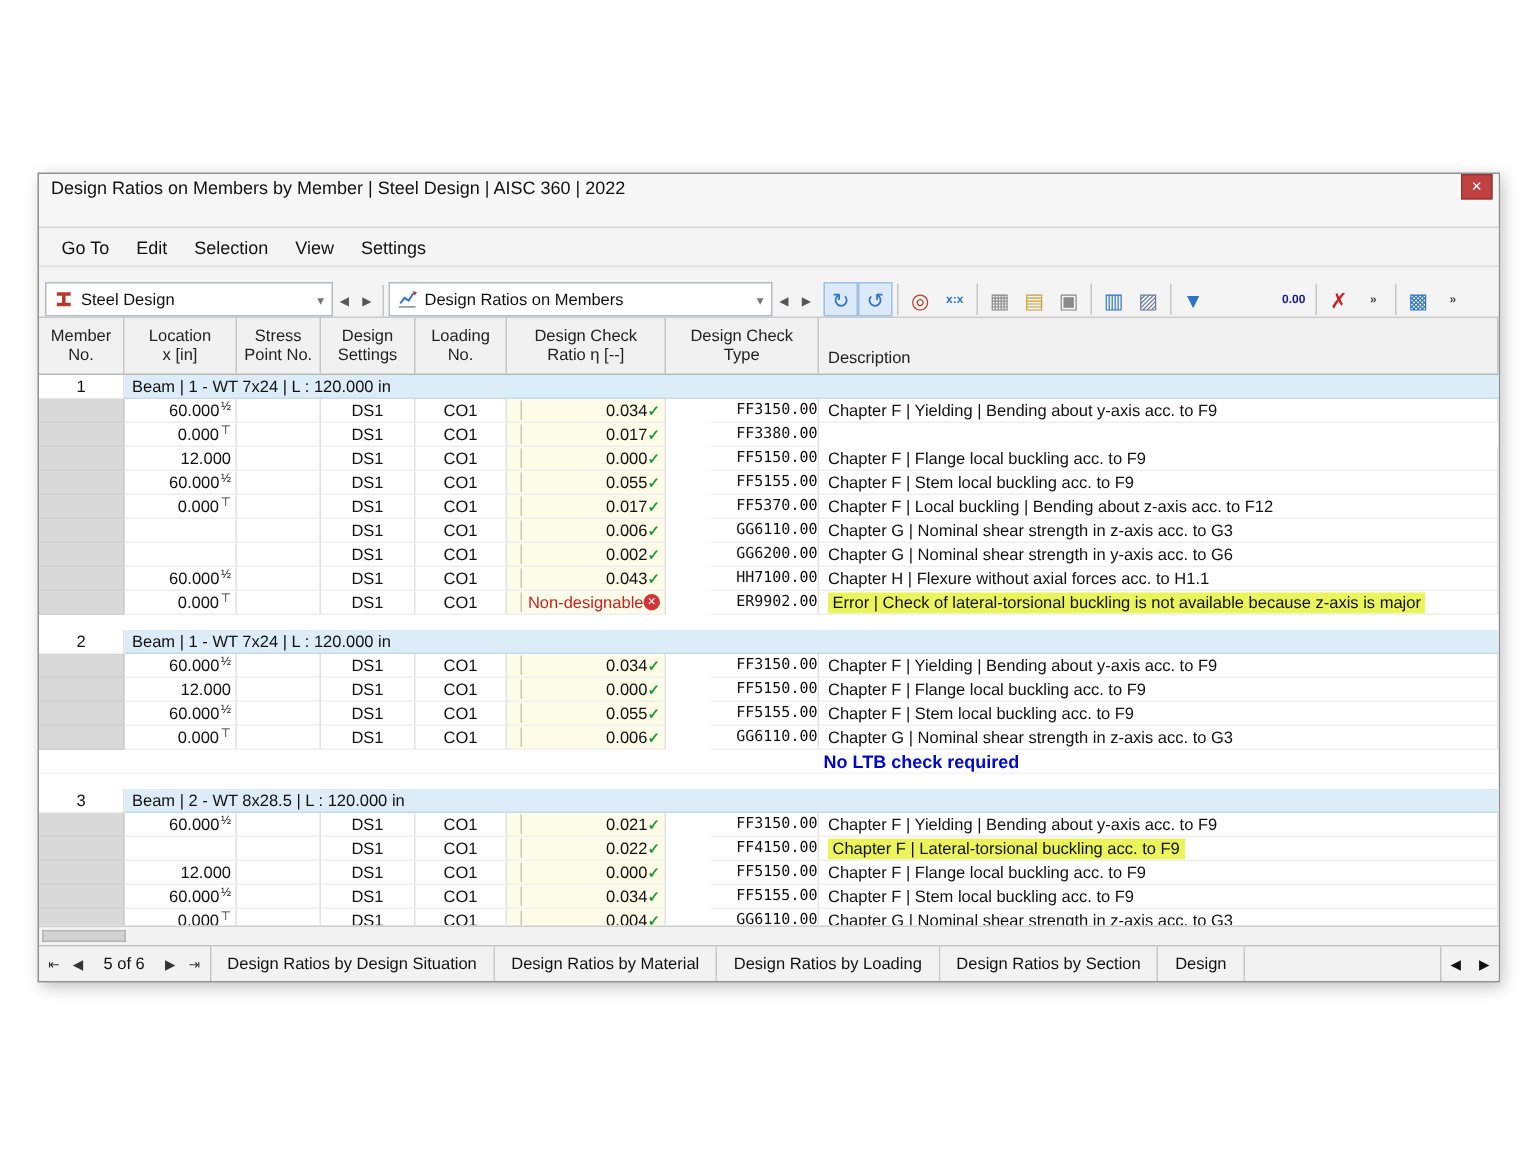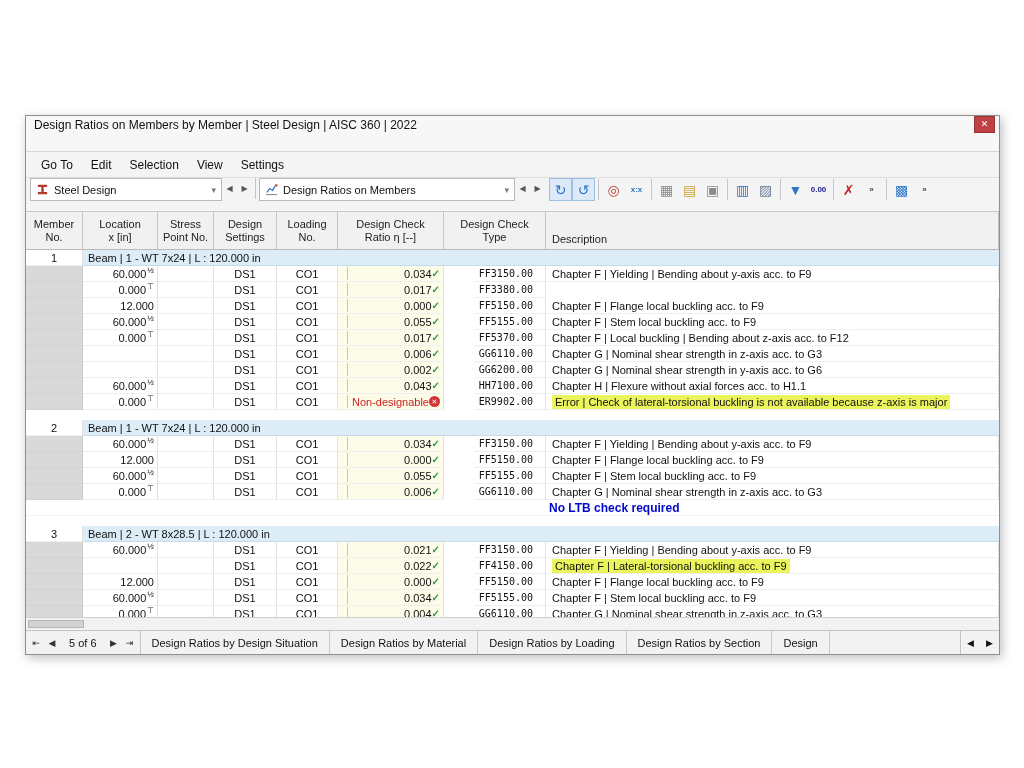--- a/index.html
+++ b/index.html
@@ -18,21 +18,21 @@
   
   .titlebar { flex:0 0 26px; display:flex; align-items:center; padding:0 4px 18px 8px;
     background:#f7f7f7; border-bottom:1px solid #d6d6d6; font-size:12px; }
   .close-btn { margin-left:auto; width:21px; height:17px; background:#bf4141;
     border:1px solid #993434; color:#fff; font-size:9px; line-height:15px; text-align:center; cursor:pointer; }
   
   .menubar { flex:0 0 26px; display:flex; align-items:center; background:#f4f4f4;
     border-bottom:1px solid #dedede; padding-left:6px; font-size:12px; }
   .menu-item { padding:4px 9px; cursor:default; }
   
-  .toolbar { flex:0 0 34px; display:flex; align-items:flex-start; background:#f4f4f4;
+  .toolbar { flex:0 0 34px; display:flex; align-items:flex-end; background:#f4f4f4;
     border-bottom:1px solid #c9c9c9; padding:0 4px; font-size:11px; }
   .selector { height:23px; background:#fff; border:1px solid #b2bac4;
     display:flex; align-items:center; padding:0 5px; gap:5px; white-space:nowrap; overflow:hidden; }
   .caret { color:#777; font-size:9px; margin-left:auto; }
   .sel-icon { display:flex; align-items:center; }
   .mini-nav { width:15px; text-align:center; color:#555; font-size:8px; padding:6px 0; cursor:pointer; }
   .tb-sep { width:1px; height:21px; background:#c6c6c6; margin:0 3px; flex:0 0 1px; }
   .tb-icons { display:flex; align-items:center; margin-left:4px; }
   .tb-btn { min-width:23px; height:23px; display:flex; align-items:center; justify-content:center;
     font-size:14px; border:1px solid transparent; cursor:pointer; padding:0 2px; }
@@ -54,21 +54,21 @@
     border-right:none; padding-left:5px; display:flex; align-items:center; }
   .loc { justify-content:flex-end; padding-right:3px; }
   .mark { font-size:8px; margin-left:1px; transform:translateY(-3px); }
   .mid { justify-content:center; }
   .ratio { position:relative; background:#fcfce8; justify-content:flex-end; padding-right:3px; gap:0; }
   .zero { position:absolute; left:9px; top:1px; bottom:1px; width:1px; background:#c9c9b2; }
   .ok { color:#1f9e35; font-size:10px; font-weight:bold; }
   .err-text { color:#cc2020; }
   .err-badge { flex:0 0 11px; width:11px; height:11px; border-radius:50%; background:#d23535;
     color:#fff; font-size:7px; line-height:11px; text-align:center; }
-  .type { justify-content:flex-end; padding-right:12px;
+  .type { justify-content:flex-end; padding-right:0;
     font-family:"DejaVu Sans Mono", monospace; font-size:10px;margin-left:30px; }
   .desc { padding-left:6px; }
   .hl { background:#ecf45c; padding:0 3px; line-height:14px; }
   .noterow { display:block; border-bottom:1px solid #f3f3f3; padding-left:523px; line-height:16px; }
   .note { color:#0008cf; font-weight:bold; font-size:12px; }
   .gap { height:10px; background:#fff; }
   
   .hscroll { flex:0 0 13px; background:#f2f2f2; border-top:1px solid #cfcfcf; position:relative; }
   .hthumb { position:absolute; left:2px; top:2px; width:56px; height:8px;
     background:#d2d2d2; border:1px solid #b5b5b5; }
@@ -139,21 +139,21 @@
         <span class="tb-btn txt" style="color: rgb(46, 117, 200);">x:x</span>
         <span class="tb-sep"></span>
         <span class="tb-btn" style="color: rgb(138, 138, 138);">▦</span>
         <span class="tb-btn" style="color: rgb(200, 162, 60);">▤</span>
         <span class="tb-btn" style="color: rgb(138, 138, 138);">▣</span>
         <span class="tb-sep"></span>
         <span class="tb-btn" style="color: rgb(46, 117, 200);">▥</span>
         <span class="tb-btn" style="color: rgb(106, 124, 154);">▨</span>
         <span class="tb-sep"></span>
         <span class="tb-btn" style="color: rgb(46, 117, 200);">▼</span>
-        <span class="tb-btn txt" style="color: rgb(26, 26, 140);">0.00</span>
+        <span class="tb-btn txt" style="color: rgb(26, 26, 140); margin-left: 44px;">0.00</span>
         <span class="tb-sep"></span>
         <span class="tb-btn" style="color: rgb(204, 34, 34);">✗</span>
         <span class="tb-btn txt" style="color: rgb(68, 68, 68);">»</span>
         <span class="tb-sep"></span>
         <span class="tb-btn" style="color: rgb(46, 117, 200);">▩</span>
         <span class="tb-btn txt" style="color: rgb(68, 68, 68);">»</span>
       </div>
   </div>
 
   <div class="thead" id="thead">

